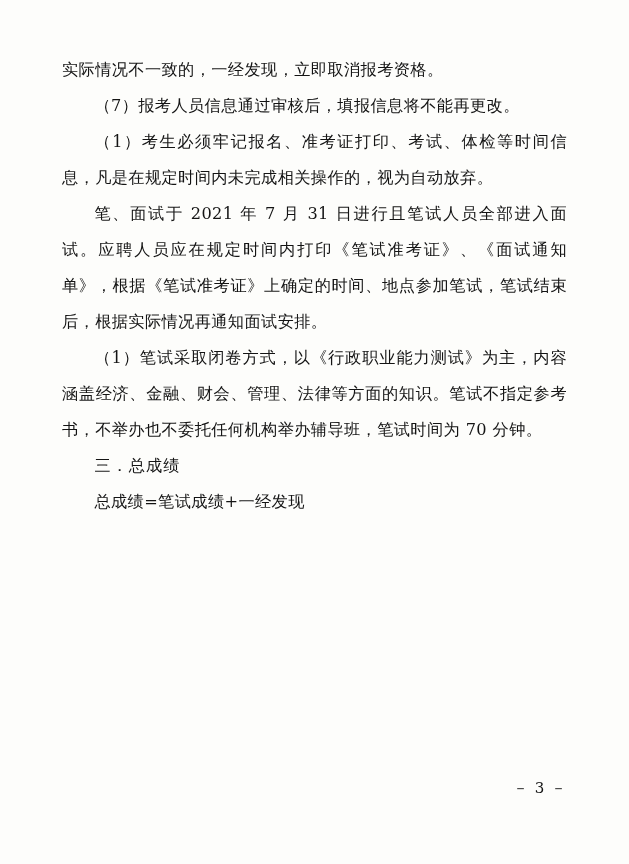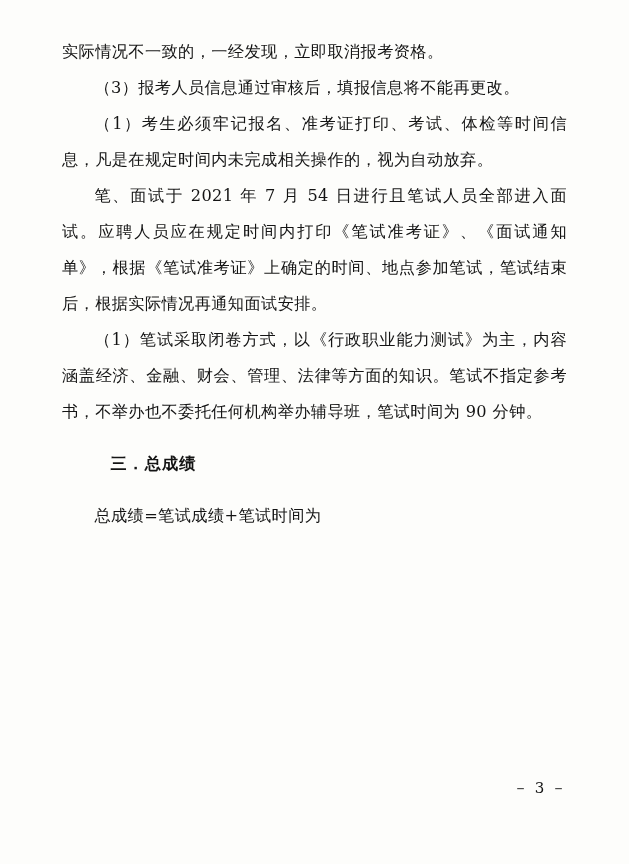--- a/index.html
+++ b/index.html
@@ -12,73 +12,73 @@
     background: #ffffff;
     font-family: "DejaVu Serif", "Liberation Serif", serif;
     color: #1a1a1a;
     overflow: hidden;
   }
   .page {
     position: relative;
     width: 629px;
     height: 864px;
     box-sizing: border-box;
-    padding: 34px 62px 0 62px;
+    padding: 52px 62px 0 62px;
     background: #fdfdfb;
   }
   .doc-body {
     font-size: 16.2px;
     line-height: 36px;
     text-align: justify;
     text-justify: inter-ideograph;
     letter-spacing: 0.4px;
     color: #141414;
   }
   .para {
     margin: 0;
     text-indent: 2em;
   }
   .para.noindent {
     text-indent: 0;
   }
   .heading {
-    margin: 16px;
+    margin: 0;
     text-indent: 2em;
-    font-weight: bold;
+    font-weight: normal;
     letter-spacing: 1px;
   }
   .page-number {
     position: absolute;
     right: 62px;
     bottom: 66px;
     font-size: 15px;
     color: #141414;
     letter-spacing: 1px;
     font-family: "DejaVu Serif", "Liberation Serif", serif;
   }
 </style>
 </head>
 <body>
 
 <div class="page">
   <div class="doc-body">
 
     <p class="para noindent">实际情况不一致的，一经发现，立即取消报考资格。</p>
 
-    <p class="para">（3）报考人员信息通过审核后，填报信息将不能再更改。</p>
+    <p class="para">（7）报考人员信息通过审核后，填报信息将不能再更改。</p>
 
     <p class="para">（1）考生必须牢记报名、准考证打印、考试、体检等时间信息，凡是在规定时间内未完成相关操作的，视为自动放弃。</p>
 
 
-    <p class="para">笔、面试于 2021 年 7 月 54 日进行且笔试人员全部进入面试。应聘人员应在规定时间内打印《笔试准考证》、《面试通知单》，根据《笔试准考证》上确定的时间、地点参加笔试，笔试结束后，根据实际情况再通知面试安排。</p>
+    <p class="para">笔、面试于 2021 年 7 月 31 日进行且笔试人员全部进入面试。应聘人员应在规定时间内打印《笔试准考证》、《面试通知单》，根据《笔试准考证》上确定的时间、地点参加笔试，笔试结束后，根据实际情况再通知面试安排。</p>
 
-    <p class="para">（1）笔试采取闭卷方式，以《行政职业能力测试》为主，内容涵盖经济、金融、财会、管理、法律等方面的知识。笔试不指定参考书，不举办也不委托任何机构举办辅导班，笔试时间为 90 分钟。</p>
+    <p class="para">（1）笔试采取闭卷方式，以《行政职业能力测试》为主，内容涵盖经济、金融、财会、管理、法律等方面的知识。笔试不指定参考书，不举办也不委托任何机构举办辅导班，笔试时间为 70 分钟。</p>
 
 
 
     <p class="heading">三．总成绩</p>
 
-    <p class="para">总成绩=笔试成绩+笔试时间为</p>
+    <p class="para">总成绩=笔试成绩+一经发现</p>
 
   </div>
 
   <div class="page-number">－ 3 －</div>
 </div>
 
 </body></html>

